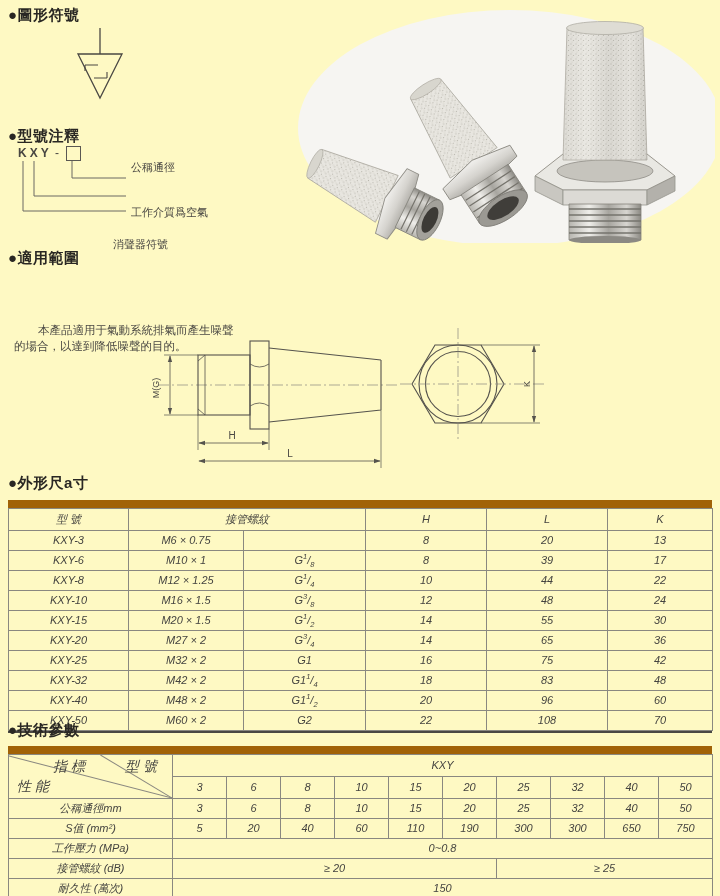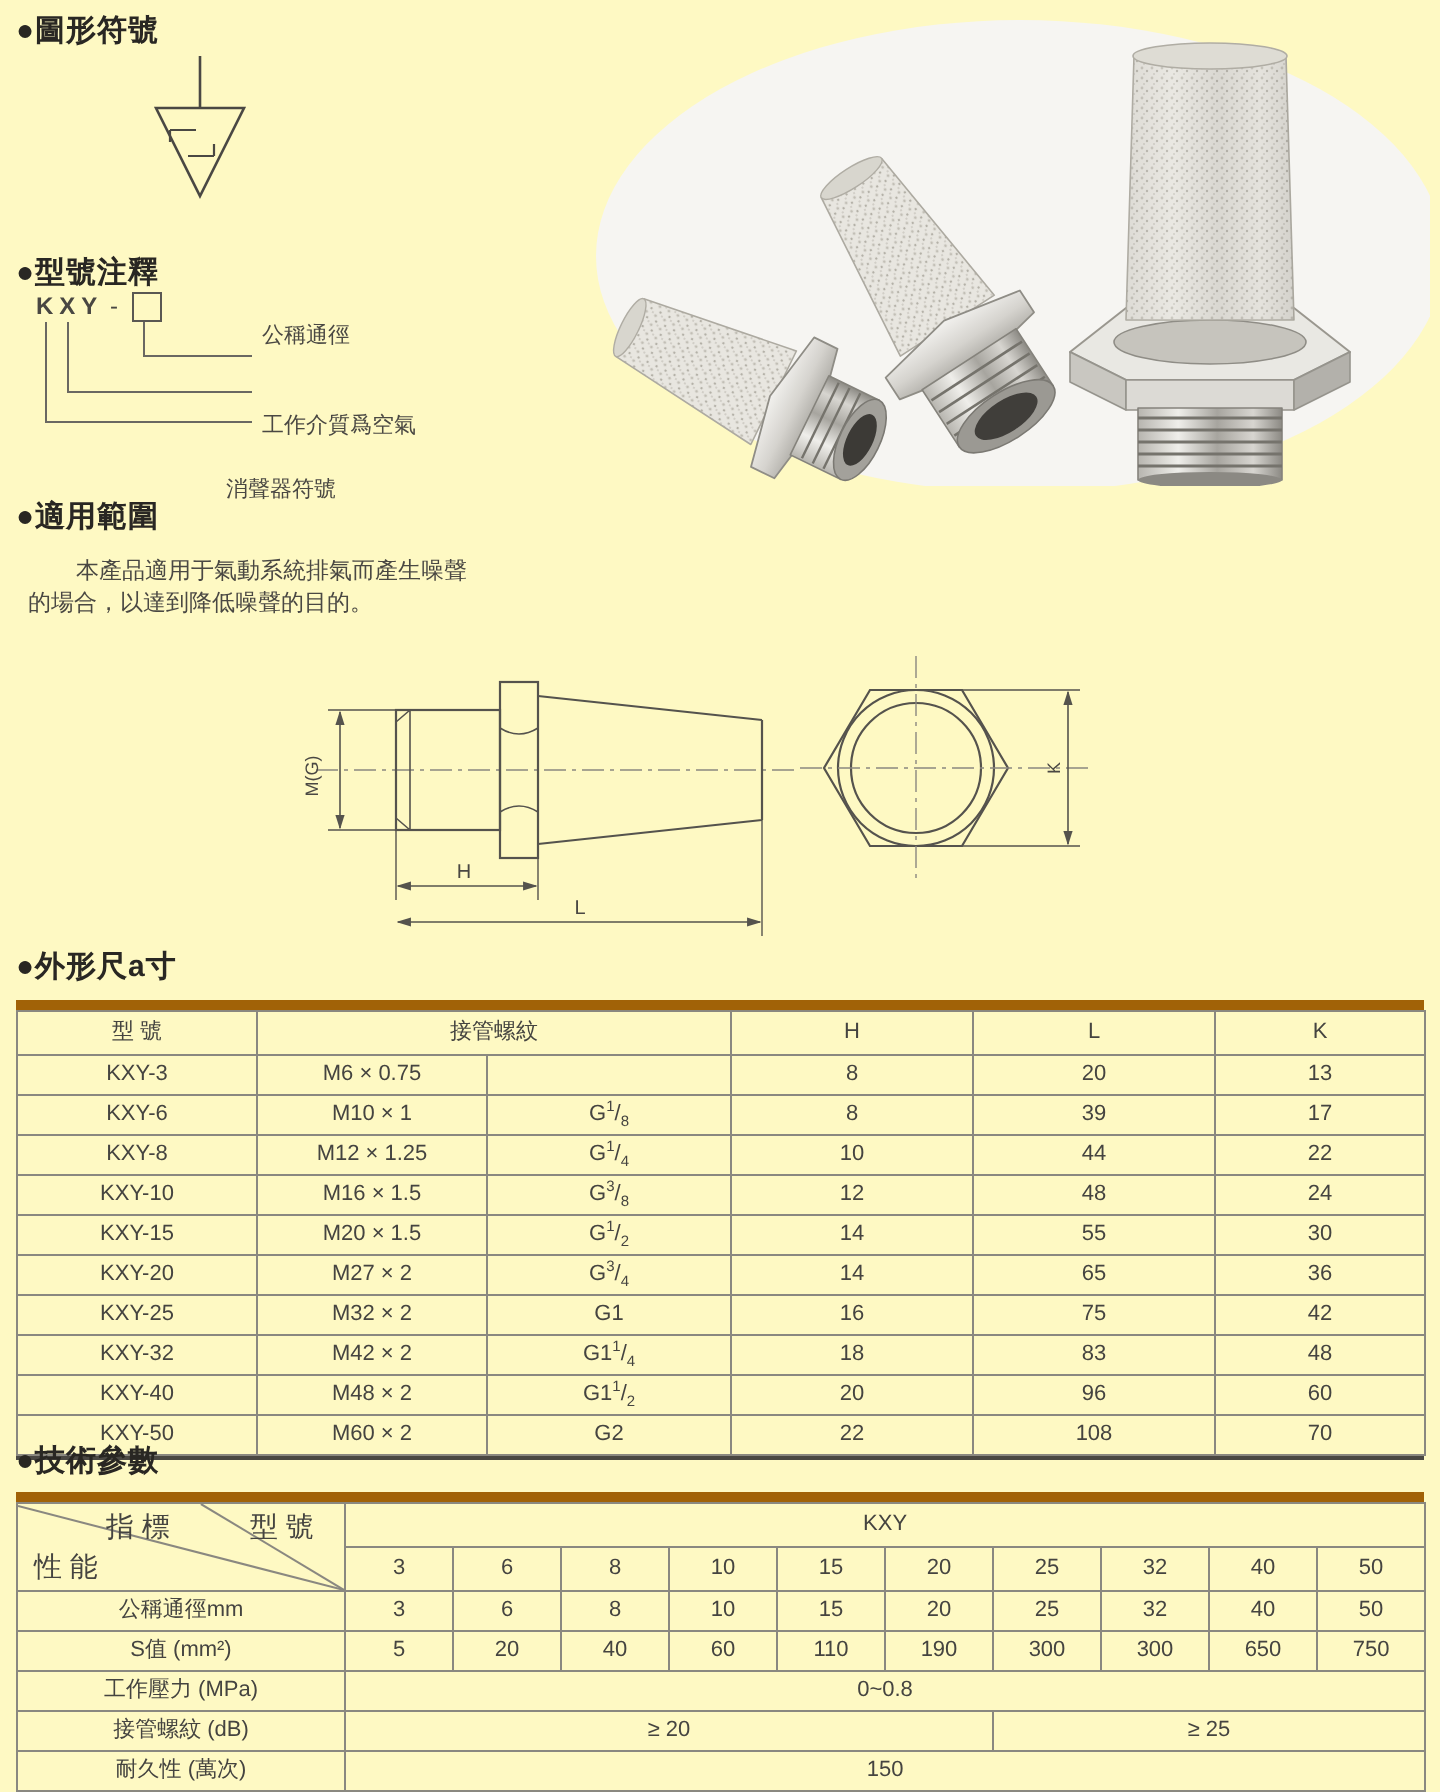--- a/index.html
+++ b/index.html
@@ -3,26 +3,26 @@
 <meta charset="utf-8">
 <style>
   html,body{margin:0;padding:0;background:#ffffff;}
   .page{position:relative;width:720px;height:896px;background:#fef9c3;overflow:hidden;
         font-family:"Liberation Sans", sans-serif;color:#3d3b37;}
   .abs{position:absolute;}
   .sec-title{position:absolute;font-size:15px;font-weight:bold;color:#292723;
              letter-spacing:.5px;white-space:nowrap;margin:0;}
   .app-text{position:absolute;left:14px;top:278px;width:240px;font-size:11.5px;
             line-height:16px;color:#4a4843;}
-  .app-text .l1{padding-left:24px;}
+  .app-text .l1{padding-left:24px;margin-top:44px;}
   .modelcode{position:absolute;font-size:12px;letter-spacing:3px;color:#494742;font-weight:bold;}
   .modeldash{position:absolute;font-size:12px;color:#494742;}
   .modelbox{position:absolute;width:13px;height:13px;border:1.4px solid #5a5852;background:transparent;}
   .modellabel{position:absolute;font-size:11px;color:#4a4843;white-space:nowrap;}
-  .tblwrap{position:absolute;border-top:5px solid #a16207;border-bottom:2px solid #4a4843;}
+  .tblwrap{position:absolute;border-top:8px solid #a16207;border-bottom:2px solid #4a4843;font-style:italic;}
   table{width:100%;border-collapse:collapse;table-layout:fixed;}
   td{border:1px solid #8a8880;font-size:11px;color:#454440;text-align:center;height:19px;
      padding:0;line-height:1;white-space:nowrap;overflow:hidden;font-weight:normal;}
   thead td{height:21px;}
   sup{font-size:7.5px;vertical-align:super;line-height:0;}
   sub{font-size:7.5px;vertical-align:sub;line-height:0;}
   .corner{position:relative;padding:0;}
   .corner svg{position:absolute;left:0;top:0;width:100%;height:100%;}
   .corner span{position:absolute;font-size:14px;color:#454440;white-space:nowrap;}
   .c-ind{left:44px;top:4px;}

